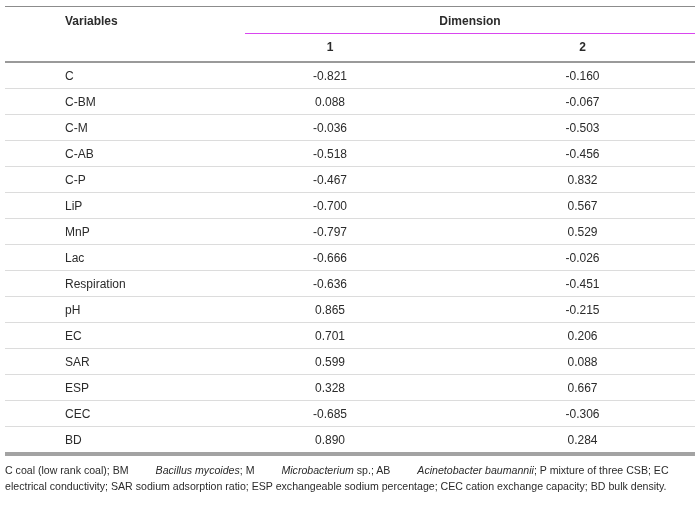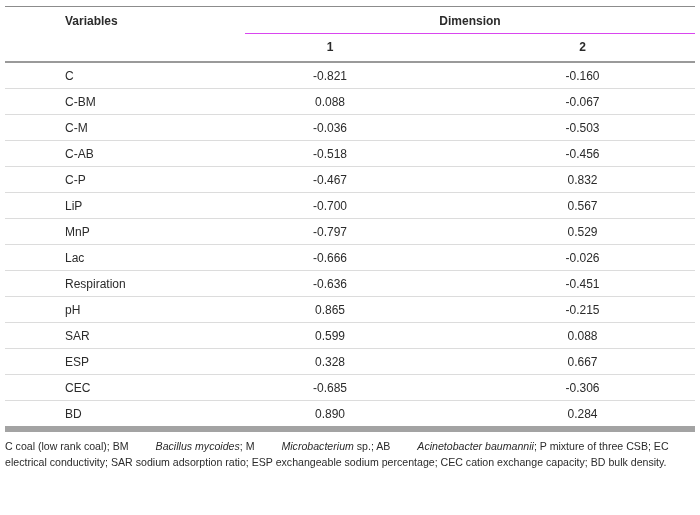--- a/index.html
+++ b/index.html
@@ -48,21 +48,21 @@
     padding: 6px 0 7px 0;
     text-align: center;
   }
   tr.subhead th.num-head.c1 { padding-right: 55px; }
 
   tbody td {
     border-bottom: 1px solid #dcdcdc;
     padding: 5.5px 0;
   }
   tbody tr:last-child td {
-    border-bottom: 6px solid #a3a3a3;
+    border-bottom: 4px solid #a3a3a3;
   }
   td.var-cell {
     text-align: left;
     padding-left: 60px;
   }
   td.num-cell { text-align: center; }
   td.num-cell.c1 { padding-right: 55px; }
 
   .footnote {
     width: 690px;
@@ -140,20 +140,25 @@
           <td class="var-cell">Respiration</td>
           <td class="num-cell c1">-0.636</td>
           <td class="num-cell c2">-0.451</td>
         </tr>
       <tr>
           <td class="var-cell">pH</td>
           <td class="num-cell c1">0.865</td>
           <td class="num-cell c2">-0.215</td>
         </tr>
       <tr>
+          <td class="var-cell">EC</td>
+          <td class="num-cell c1">0.701</td>
+          <td class="num-cell c2">0.206</td>
+        </tr>
+      <tr>
           <td class="var-cell">SAR</td>
           <td class="num-cell c1">0.599</td>
           <td class="num-cell c2">0.088</td>
         </tr>
       <tr>
           <td class="var-cell">ESP</td>
           <td class="num-cell c1">0.328</td>
           <td class="num-cell c2">0.667</td>
         </tr>
       <tr>

